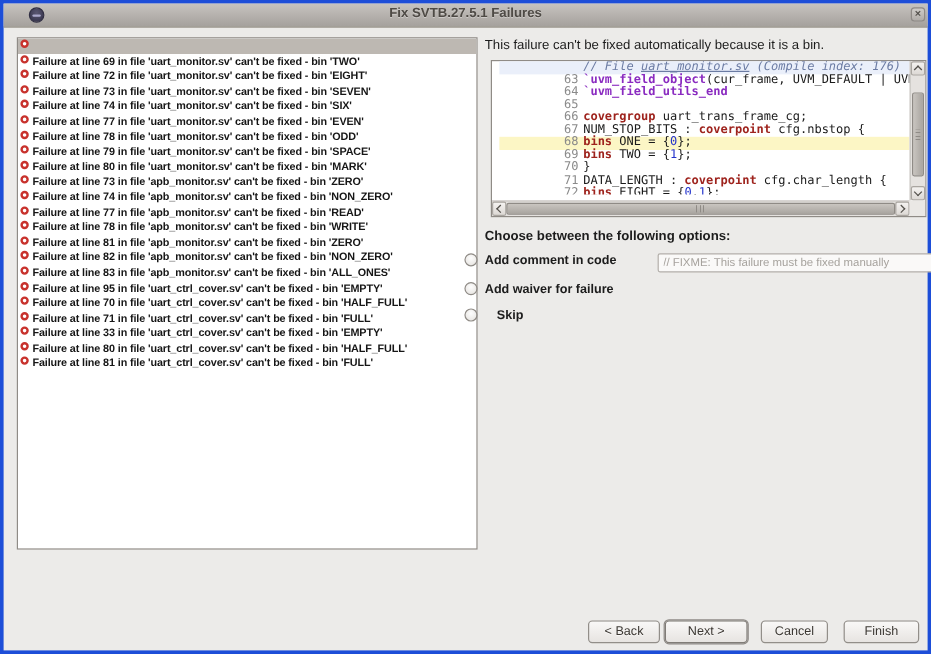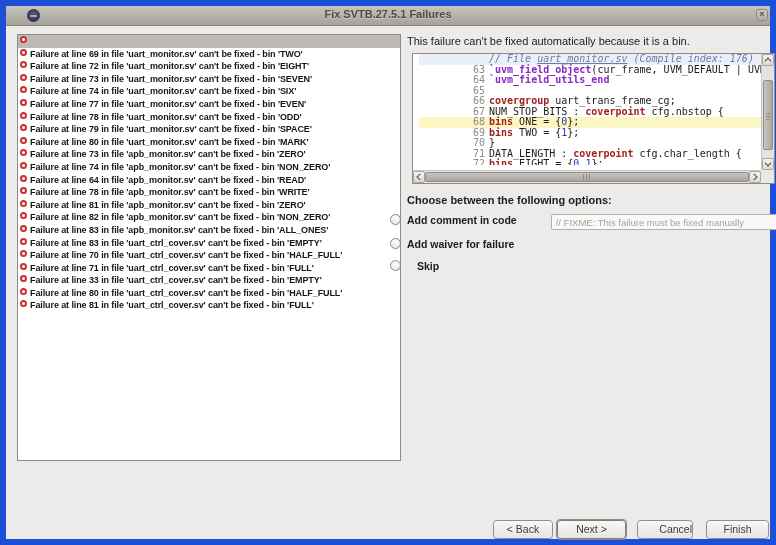--- a/index.html
+++ b/index.html
@@ -1,17 +1,17 @@
 <!DOCTYPE html>
 <html><head>
 <meta charset="utf-8">
 <style>
   html,body{margin:0;padding:0;width:776px;height:545px;overflow:hidden;
     font-family:"Liberation Sans",sans-serif;background:#8e8a85;}
-  .window{position:absolute;inset:0;background:#ecebe9;border:6px solid #1d4ed8;box-sizing:border-box;}
+  .window{position:absolute;inset:0;background:#ecebe9;border:3px solid #1d4ed8;box-sizing:border-box;}
   
   .titlebar{position:absolute;left:0;top:0;right:0;height:19px;
     background:linear-gradient(180deg,#c7c4c0 0%,#b4b0ac 55%,#a5a19d 100%);
     border-bottom:1px solid #868277;}
   .title-text{position:absolute;left:0;right:0;top:2px;text-align:center;
     font-size:11px;font-weight:bold;color:#4e4a45;text-shadow:0 1px 0 rgba(255,255,255,.35);}
   .win-menu-btn{position:absolute;left:21px;top:3px;width:13px;height:13px;border-radius:50%;
     background:radial-gradient(circle at 50% 35%,#5a5772,#3c3a52 70%);
     border:1px solid #2f2d42;box-sizing:border-box;}
   .win-menu-btn::after{content:"";position:absolute;left:2px;right:2px;top:4.5px;height:2px;
@@ -97,26 +97,26 @@
       <div class="frow"><span class="err-ico"></span><span>Failure at line 69 in file 'uart_monitor.sv' can't be fixed - bin 'TWO'</span></div>
       <div class="frow"><span class="err-ico"></span><span>Failure at line 72 in file 'uart_monitor.sv' can't be fixed - bin 'EIGHT'</span></div>
       <div class="frow"><span class="err-ico"></span><span>Failure at line 73 in file 'uart_monitor.sv' can't be fixed - bin 'SEVEN'</span></div>
       <div class="frow"><span class="err-ico"></span><span>Failure at line 74 in file 'uart_monitor.sv' can't be fixed - bin 'SIX'</span></div>
       <div class="frow"><span class="err-ico"></span><span>Failure at line 77 in file 'uart_monitor.sv' can't be fixed - bin 'EVEN'</span></div>
       <div class="frow"><span class="err-ico"></span><span>Failure at line 78 in file 'uart_monitor.sv' can't be fixed - bin 'ODD'</span></div>
       <div class="frow"><span class="err-ico"></span><span>Failure at line 79 in file 'uart_monitor.sv' can't be fixed - bin 'SPACE'</span></div>
       <div class="frow"><span class="err-ico"></span><span>Failure at line 80 in file 'uart_monitor.sv' can't be fixed - bin 'MARK'</span></div>
       <div class="frow"><span class="err-ico"></span><span>Failure at line 73 in file 'apb_monitor.sv' can't be fixed - bin 'ZERO'</span></div>
       <div class="frow"><span class="err-ico"></span><span>Failure at line 74 in file 'apb_monitor.sv' can't be fixed - bin 'NON_ZERO'</span></div>
-      <div class="frow"><span class="err-ico"></span><span>Failure at line 64 in file 'apb_monitor.sv' can't be fixed - bin 'READ'</span></div>
+      <div class="frow"><span class="err-ico"></span><span>Failure at line 77 in file 'apb_monitor.sv' can't be fixed - bin 'READ'</span></div>
       <div class="frow"><span class="err-ico"></span><span>Failure at line 78 in file 'apb_monitor.sv' can't be fixed - bin 'WRITE'</span></div>
       <div class="frow"><span class="err-ico"></span><span>Failure at line 81 in file 'apb_monitor.sv' can't be fixed - bin 'ZERO'</span></div>
       <div class="frow"><span class="err-ico"></span><span>Failure at line 82 in file 'apb_monitor.sv' can't be fixed - bin 'NON_ZERO'</span></div>
       <div class="frow"><span class="err-ico"></span><span>Failure at line 83 in file 'apb_monitor.sv' can't be fixed - bin 'ALL_ONES'</span></div>
-      <div class="frow"><span class="err-ico"></span><span>Failure at line 83 in file 'uart_ctrl_cover.sv' can't be fixed - bin 'EMPTY'</span></div>
+      <div class="frow"><span class="err-ico"></span><span>Failure at line 95 in file 'uart_ctrl_cover.sv' can't be fixed - bin 'EMPTY'</span></div>
       <div class="frow"><span class="err-ico"></span><span>Failure at line 70 in file 'uart_ctrl_cover.sv' can't be fixed - bin 'HALF_FULL'</span></div>
       <div class="frow"><span class="err-ico"></span><span>Failure at line 71 in file 'uart_ctrl_cover.sv' can't be fixed - bin 'FULL'</span></div>
       <div class="frow"><span class="err-ico"></span><span>Failure at line 33 in file 'uart_ctrl_cover.sv' can't be fixed - bin 'EMPTY'</span></div>
       <div class="frow"><span class="err-ico"></span><span>Failure at line 80 in file 'uart_ctrl_cover.sv' can't be fixed - bin 'HALF_FULL'</span></div>
       <div class="frow"><span class="err-ico"></span><span>Failure at line 81 in file 'uart_ctrl_cover.sv' can't be fixed - bin 'FULL'</span></div>
     </div>
 
   <div class="info-text">This failure can't be fixed automatically because it is a bin.</div>
 
   <div class="codebox">
@@ -170,16 +170,16 @@
     <span class="radio"></span>
     <span class="opt-label">Add waiver for failure</span>
   </div>
   <div class="opt-row" style="top:254px;gap:16px;">
     <span class="radio"></span>
     <span class="opt-label">Skip</span>
   </div>
 
   <div class="btn" style="left:487px;width:60px;">&lt; Back</div>
   <div class="btn focused" style="left:551px;width:69px;">Next &gt;</div>
-  <div class="btn" style="left:631px;width:56px;text-align:right;">Cancel</div>
+  <div class="btn" style="left:631px;width:56px;">Cancel</div>
   <div class="btn" style="left:700px;width:63px;">Finish</div>
 
 </div>
 
 </body></html>

